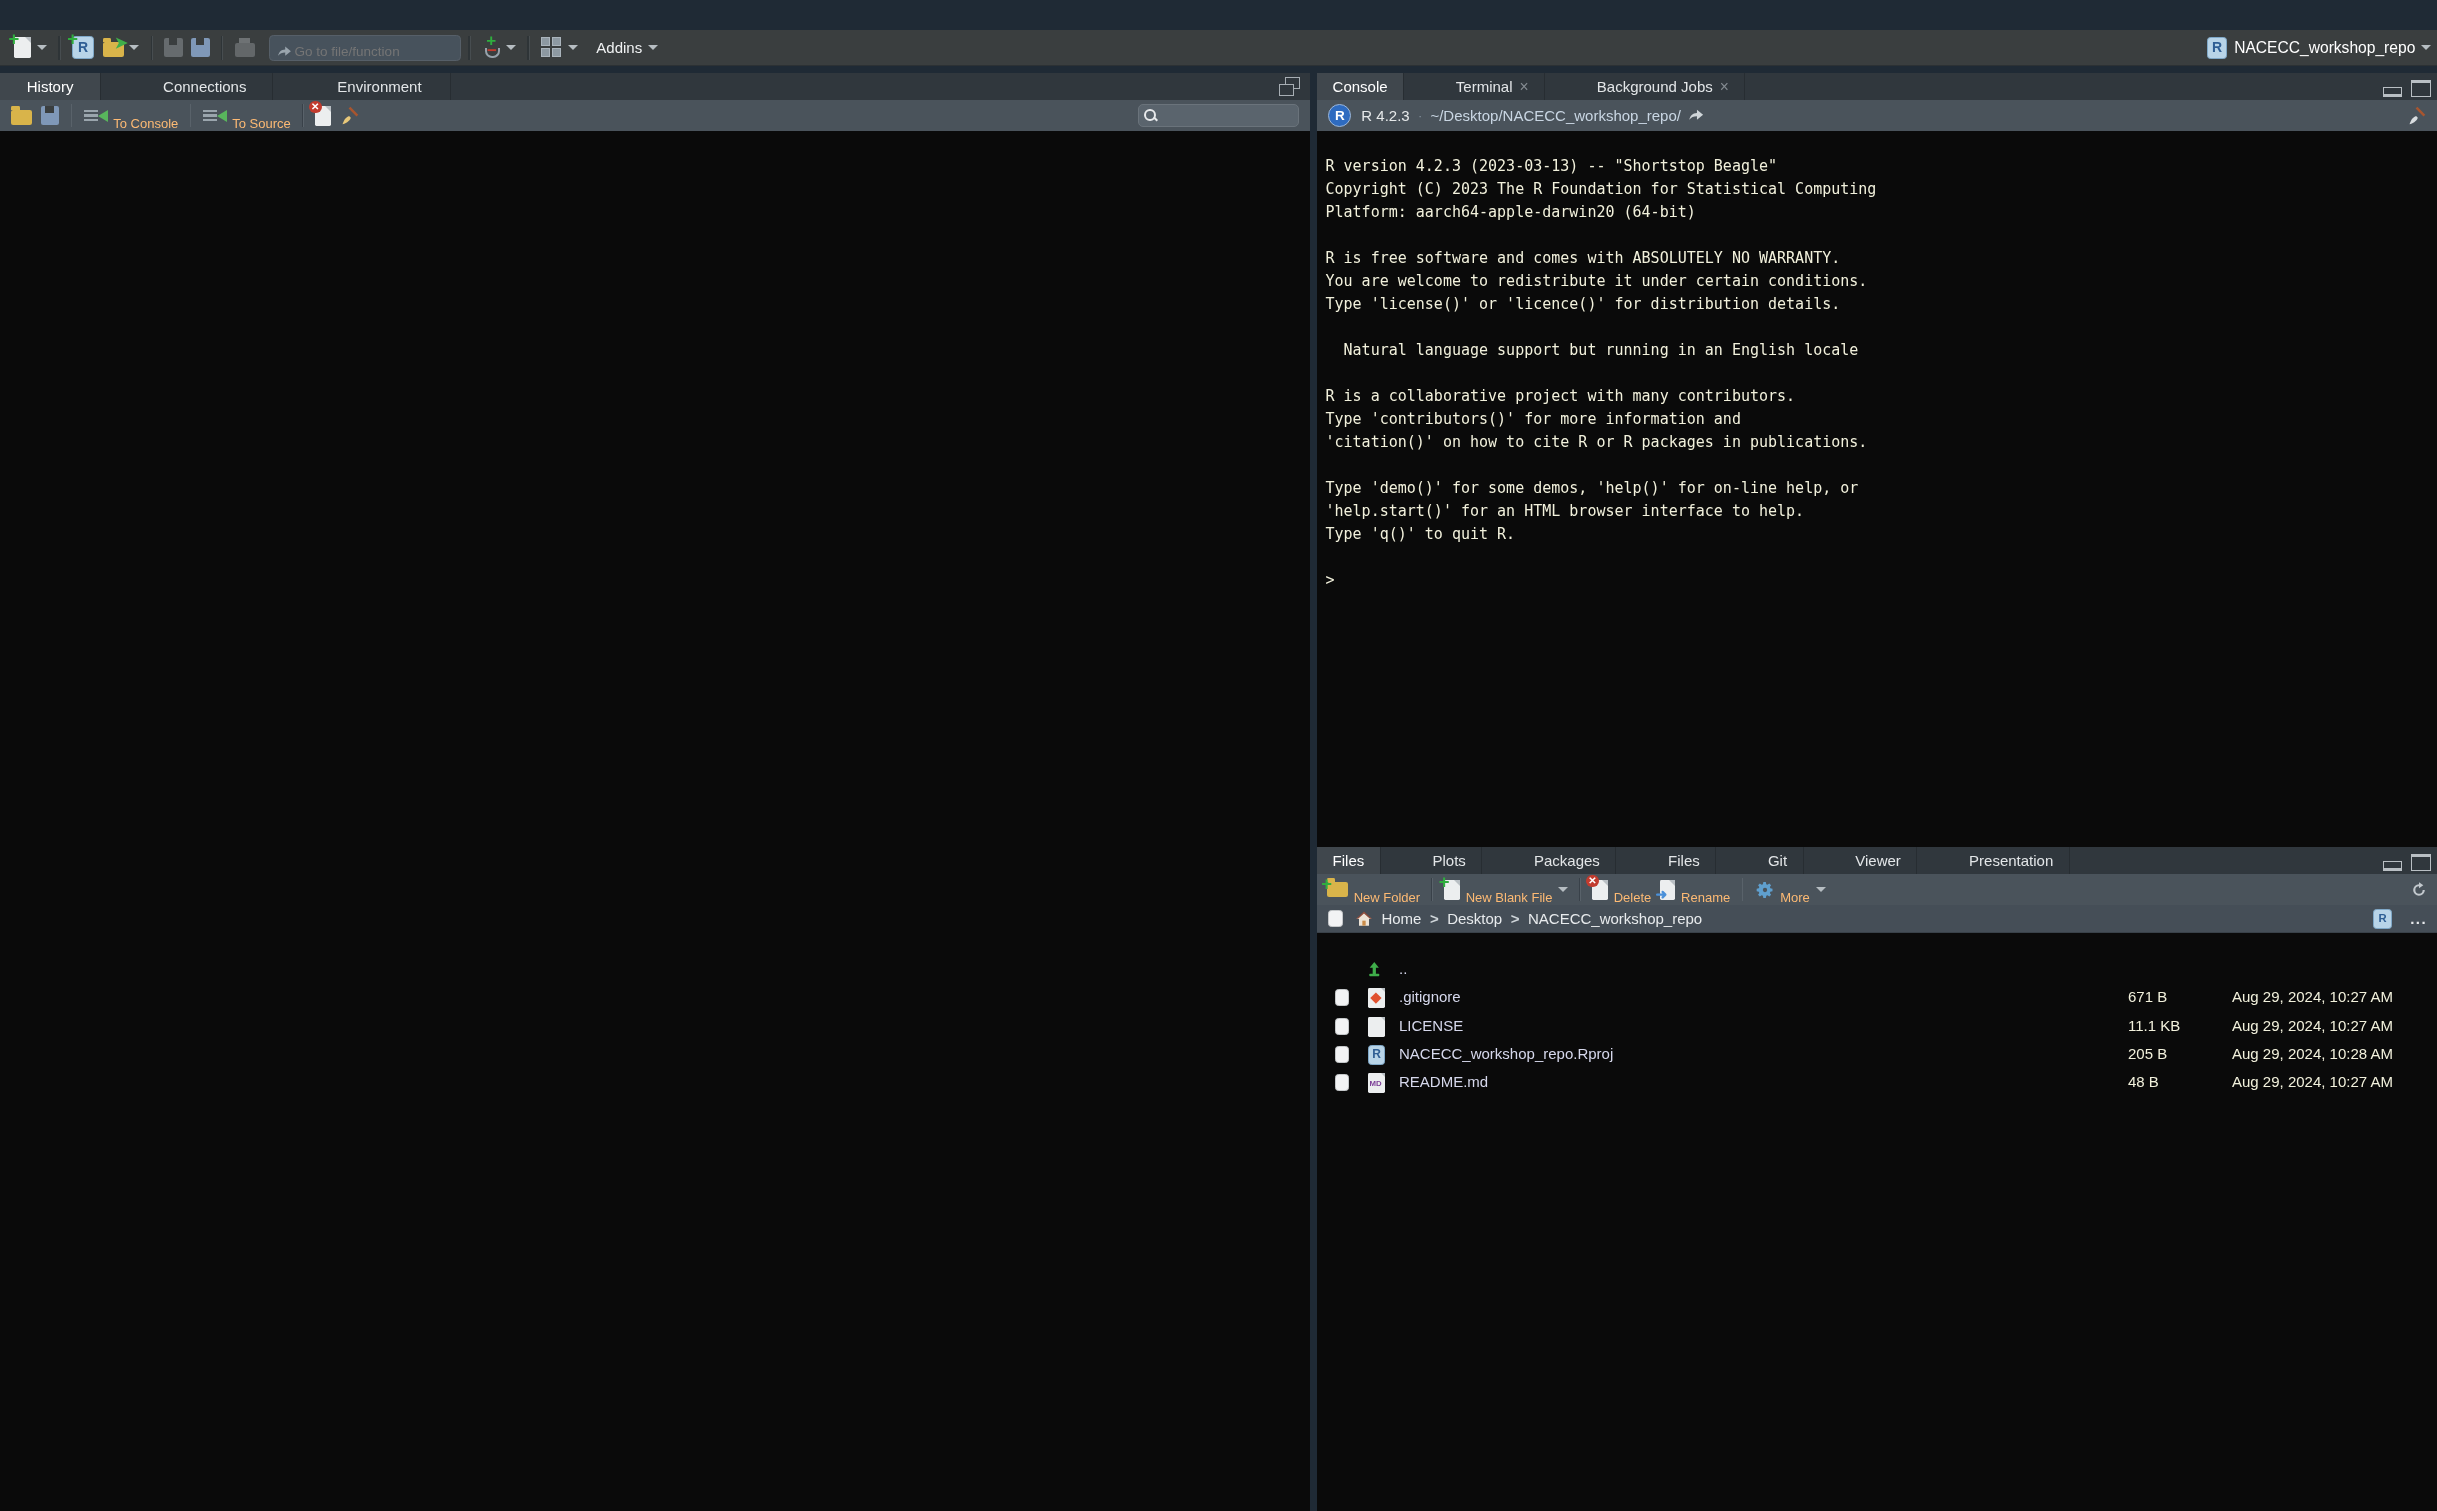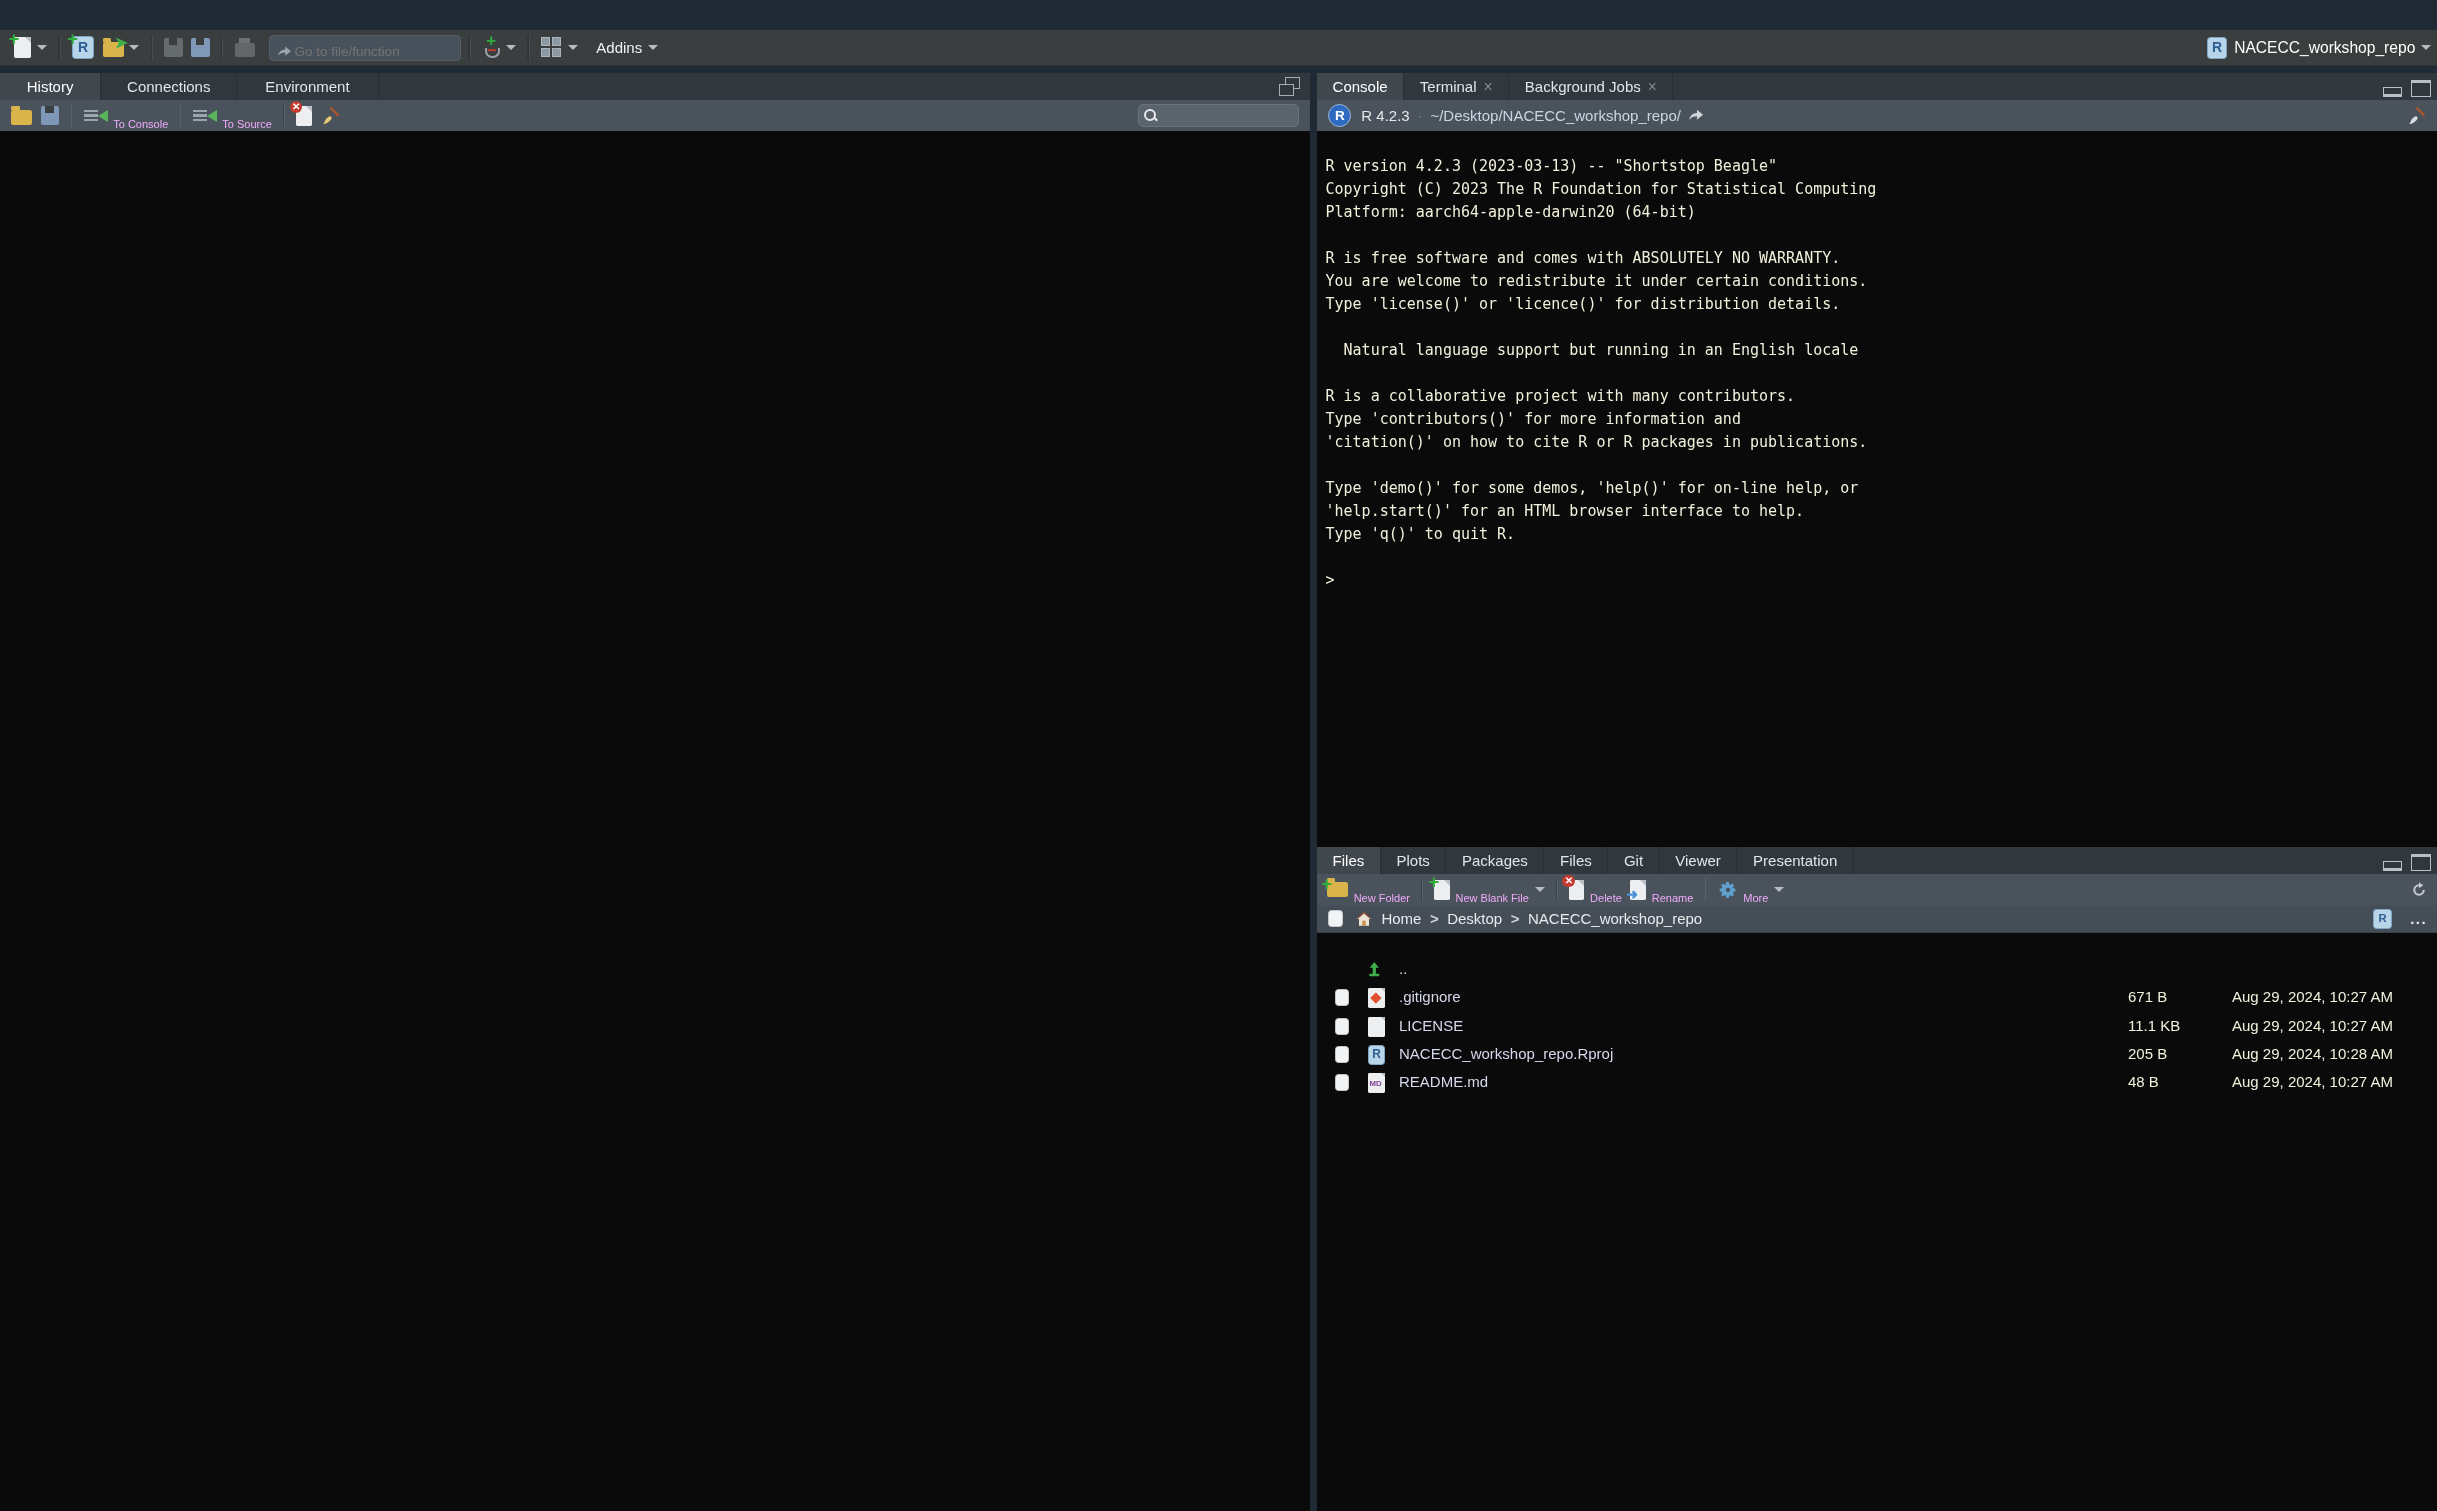--- a/index.html
+++ b/index.html
@@ -42,29 +42,29 @@
   .vc-icon .m{position:absolute;left:5px;top:5.7px;color:#c23b2e;font-size:17px;font-weight:bold;}
   .vc-icon .u{position:absolute;left:2.8px;top:12.8px;width:11.3px;height:7.8px;border:2.8px solid #97a2ab;border-top:none;
               border-radius:0 0 7px 7px;}
   .grid-icon{width:21px;height:21px;display:grid;grid-template-columns:9.2px 9.2px;grid-template-rows:9.2px 9.2px;gap:2.1px;flex:none;}
   .grid-icon span{background:#8d99a2;border:1.4px solid #aab4bc;box-sizing:border-box;}
   #addins{font-size:15px;color:#f0f2f3;}
   #project-btn{right:7px;top:30px;height:35px;display:flex;align-items:center;position:absolute;}
   #project-btn .lbl{font-size:15.6px;color:#ffffff;margin-left:7px;}
   
   .pane{background:#0a0a0a;position:absolute;}
-  .tabbar{position:absolute;left:0;top:0;right:0;height:27px;background:#30373d;display:flex;}
+  .tabbar{position:absolute;left:0;top:0;right:0;height:27px;background:#30373d;display:flex;gap:36px;}
   .tab{height:27px;line-height:27px;padding:0 15.6px;font-size:15px;color:#e3e6e8;
        border-right:0.7px solid #272d32;display:flex;align-items:center;flex:none;}
   .tab.active{background:#40474d;color:#ffffff;}
   .tab .x{color:#848b91;font-size:15.6px;margin-left:7px;}
   .ptoolbar{position:absolute;left:0;top:27px;right:0;height:31px;background:#4a535b;
             border-bottom:0.7px solid #394149;display:flex;align-items:center;}
   .ptb-div{width:0.7px;height:23px;background:#394149;border-right:0.7px solid #59626a;flex:none;margin:0 7px;}
-  .ptb-label{font-size:11px;color:#f0abfc;margin-left:5.7px;white-space:nowrap;margin-top:16px;}
+  .ptb-label{font-size:13px;color:#fdba74;margin-left:5.7px;white-space:nowrap;margin-top:16px;}
   .content{position:absolute;left:0;top:58px;right:0;bottom:0;background:#0a0a0a;}
   .minmax{position:absolute;top:5.7px;right:5.7px;display:flex;align-items:flex-end;height:18.4px;}
   .ic-min{width:17px;height:5.7px;border:1.4px solid #b9bfc4;border-bottom-width:3.5px;margin-right:8.5px;}
   .ic-max{width:18.4px;height:12.8px;border:1.4px solid #b9bfc4;border-top-width:3.5px;}
   .panes-icon{position:relative;width:21px;height:18.4px;}
   .panes-icon:before{content:"";position:absolute;right:0;top:0;width:12.8px;height:10px;border:1.4px solid #a7aeb4;}
   .panes-icon:after{content:"";position:absolute;left:0;bottom:0;width:12.8px;height:10px;border:1.4px solid #a7aeb4;background:#30373d;}
   
   .larrow{width:0;height:0;border-top:6.4px solid transparent;border-bottom:6.4px solid transparent;
           border-right:10px solid #58b55c;display:inline-block;flex:none;}

